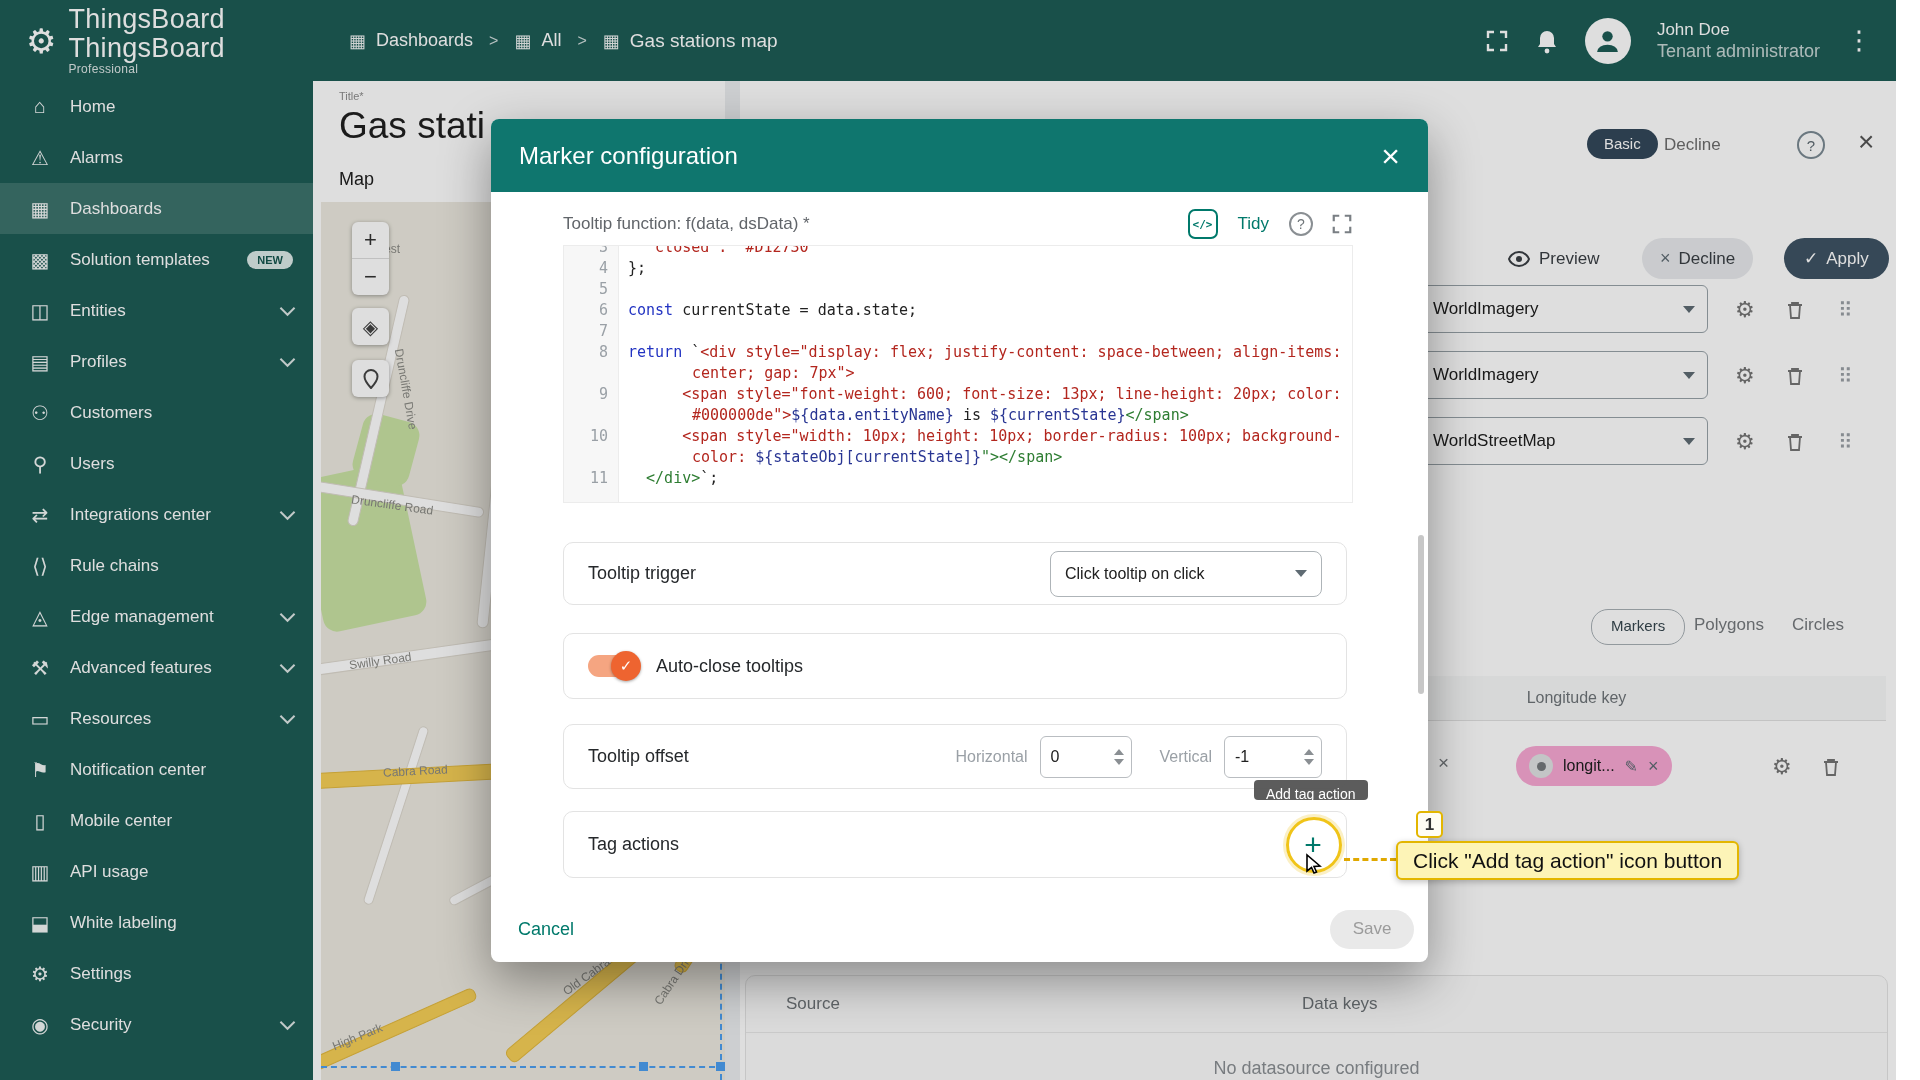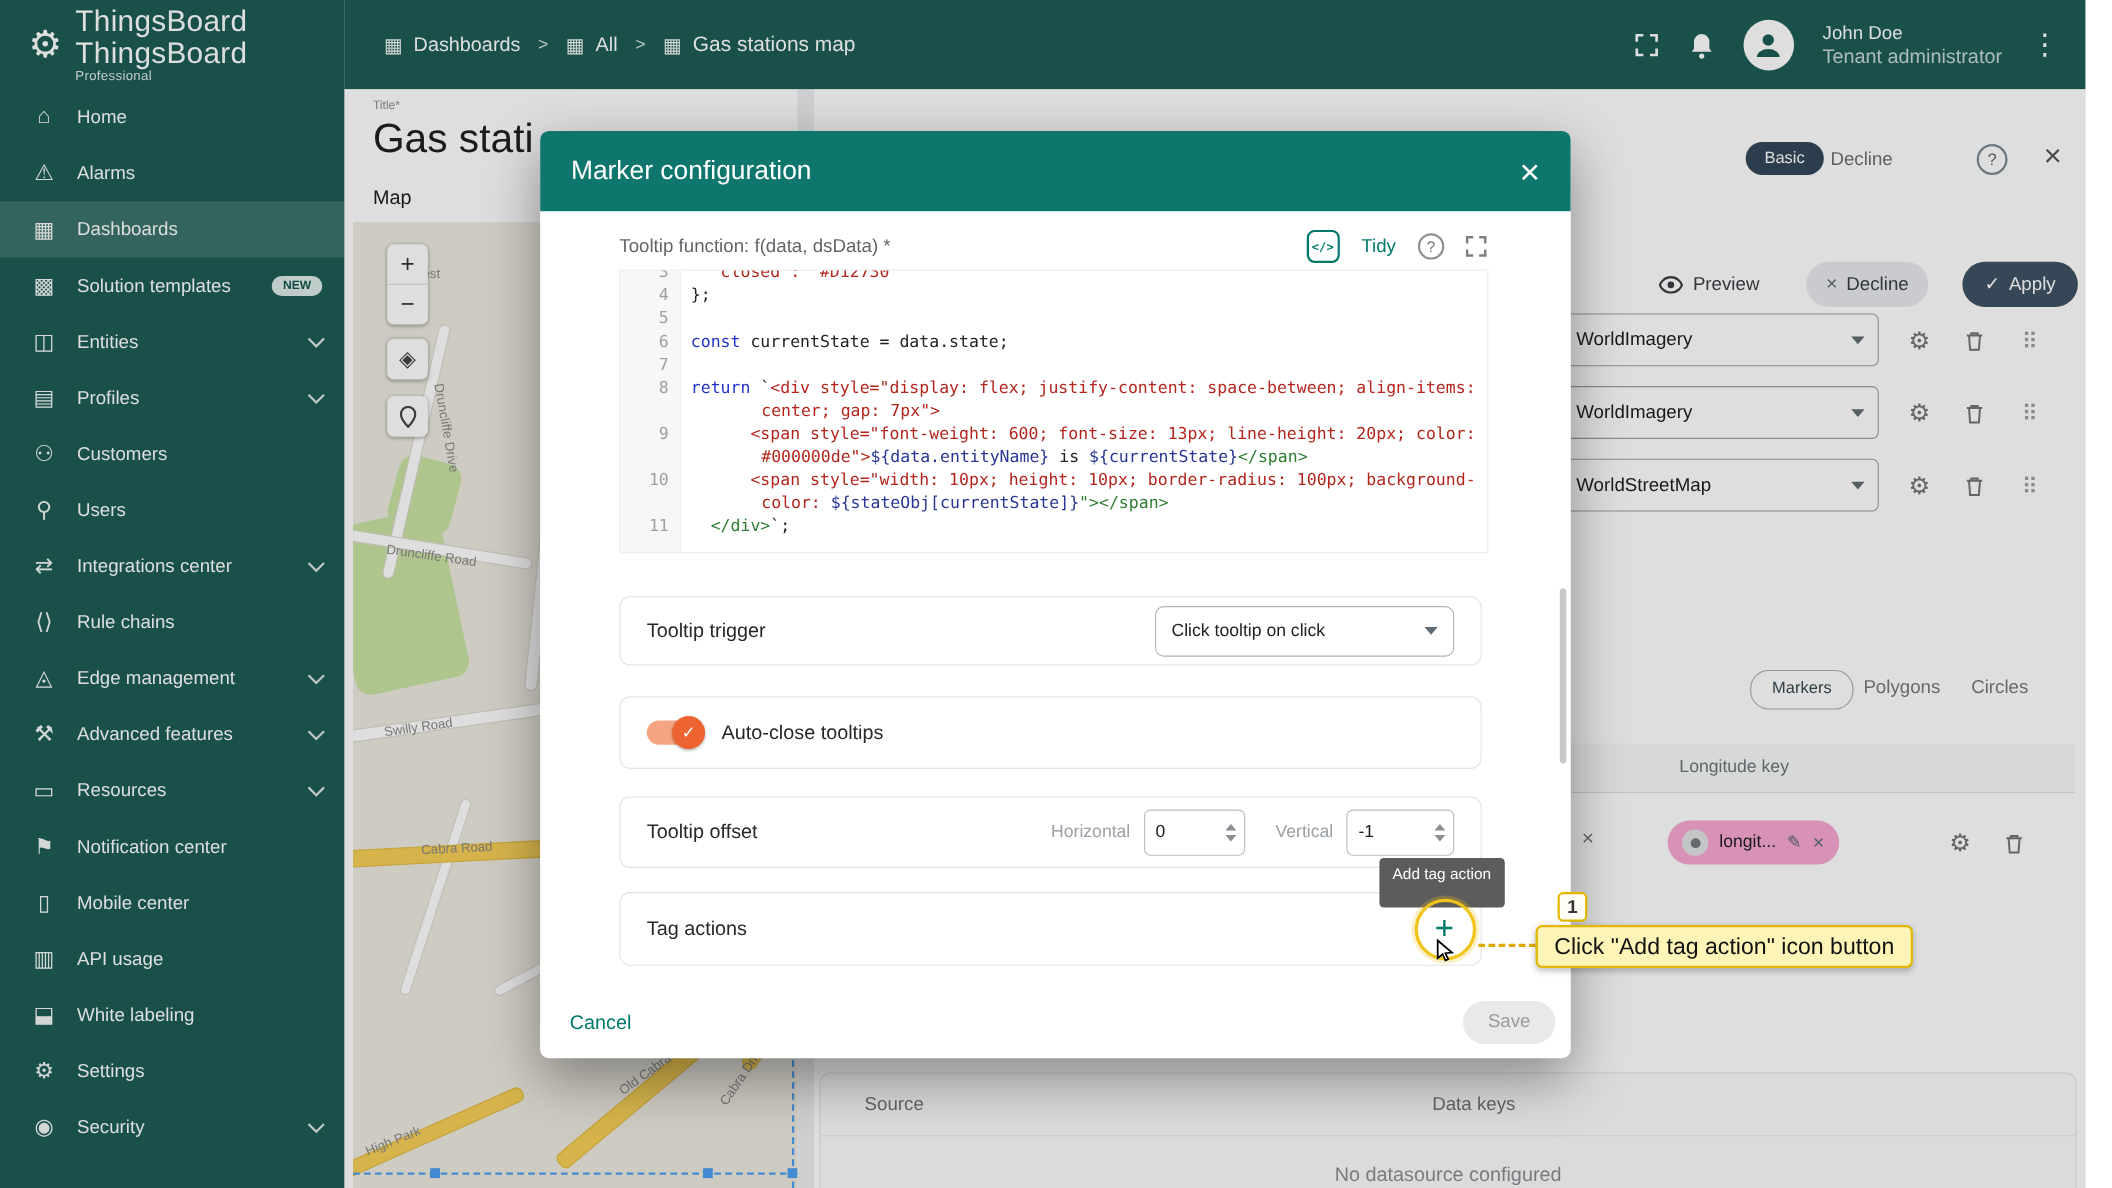--- a/index.html
+++ b/index.html
@@ -126,21 +126,21 @@
   .tag-box{top:619px;height:67px}
   .add-tag-btn{position:absolute;right:13px;top:13px;width:40px;height:40px;color:#00796B;font-size:30px;display:flex;align-items:center;justify-content:center;cursor:pointer}
   .dlg-footer{position:absolute;left:0;right:0;bottom:0;height:66px;display:flex;align-items:center;padding:0 14px 0 27px;box-sizing:border-box}
   .cancel-btn{font-size:18px;color:#00796B;font-weight:400;cursor:pointer;flex:none}
   .foot-spacer{flex:1}
   .save-btn{min-width:84px;height:39px;border-radius:20px;background:#E9E9E9;color:#9B9B9B;font-size:17px;display:flex;align-items:center;justify-content:center;cursor:pointer}
   .dlg-scroll{position:absolute;right:4px;top:343px;width:6px;height:159px;background:#C7C7C7;border-radius:3px}
 
   
   .anno{position:absolute;z-index:30}
-  .tip-bubble{left:1254px;top:780px;height:45px;line-height:28px;padding:0 12px;background:rgba(85,85,85,.96);color:#fff;font-size:14px;border-radius:4px;white-space:nowrap}
+  .tip-bubble{left:1254px;top:780px;height:20px;line-height:28px;padding:0 12px;background:rgba(85,85,85,.96);color:#fff;font-size:14px;border-radius:4px;white-space:nowrap}
   .ring{left:1286px;top:817px;width:56px;height:56px;border:3px solid #F0C419;border-radius:50%;box-shadow:0 0 0 3px rgba(240,196,25,.25);box-sizing:border-box}
   .step-badge{left:1416px;top:811px;width:27px;height:27px;background:#FFFDF4;border:2px solid #E3B600;border-radius:5px;color:#333;font-size:17px;font-weight:700;display:flex;align-items:center;justify-content:center;box-sizing:border-box}
   .callout{left:1396px;top:841px;height:39px;line-height:35px;background:#FDF4B7;border:2px solid #E3B600;border-radius:6px;padding:0 15px;font-size:21px;color:#111;box-shadow:0 2px 6px rgba(0,0,0,.25);white-space:nowrap;box-sizing:border-box}
   .dash-line{left:1344px;top:858px;width:52px;border-top:3px dashed #E0A800}
   .cursor-ico{left:1303px;top:853px}
 </style>
 </head>
 <body>
 
 <div class="app">

